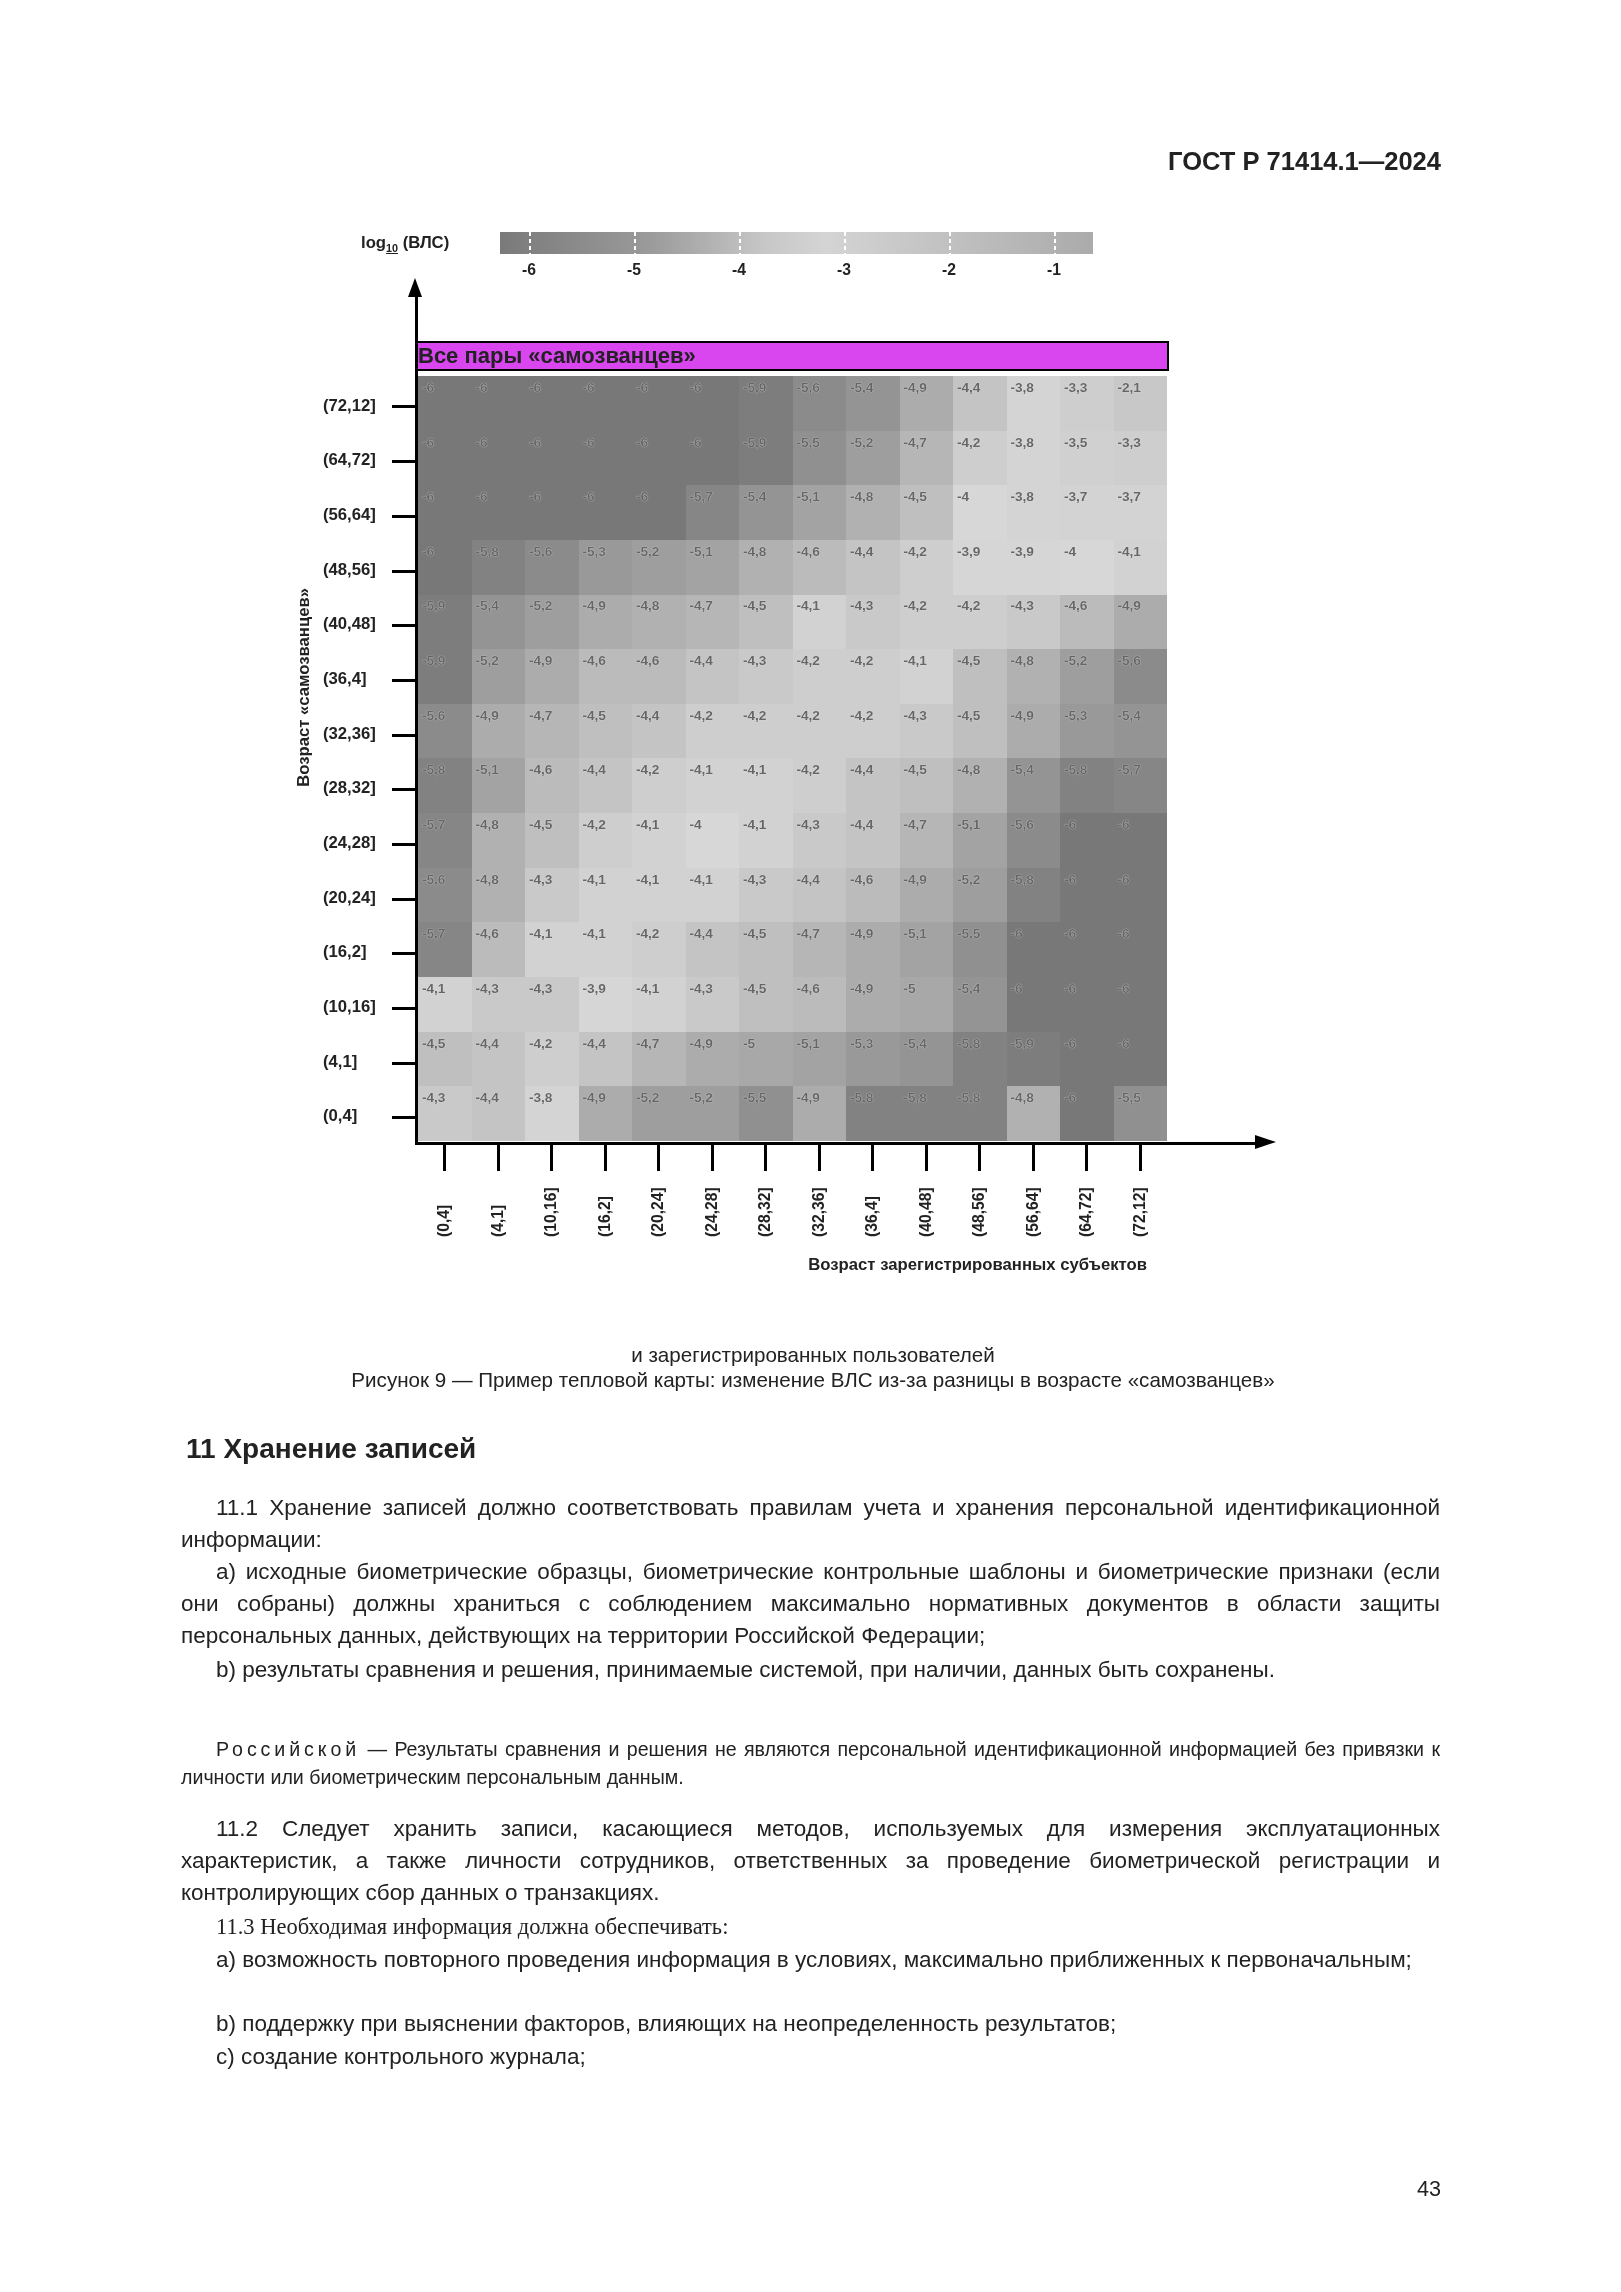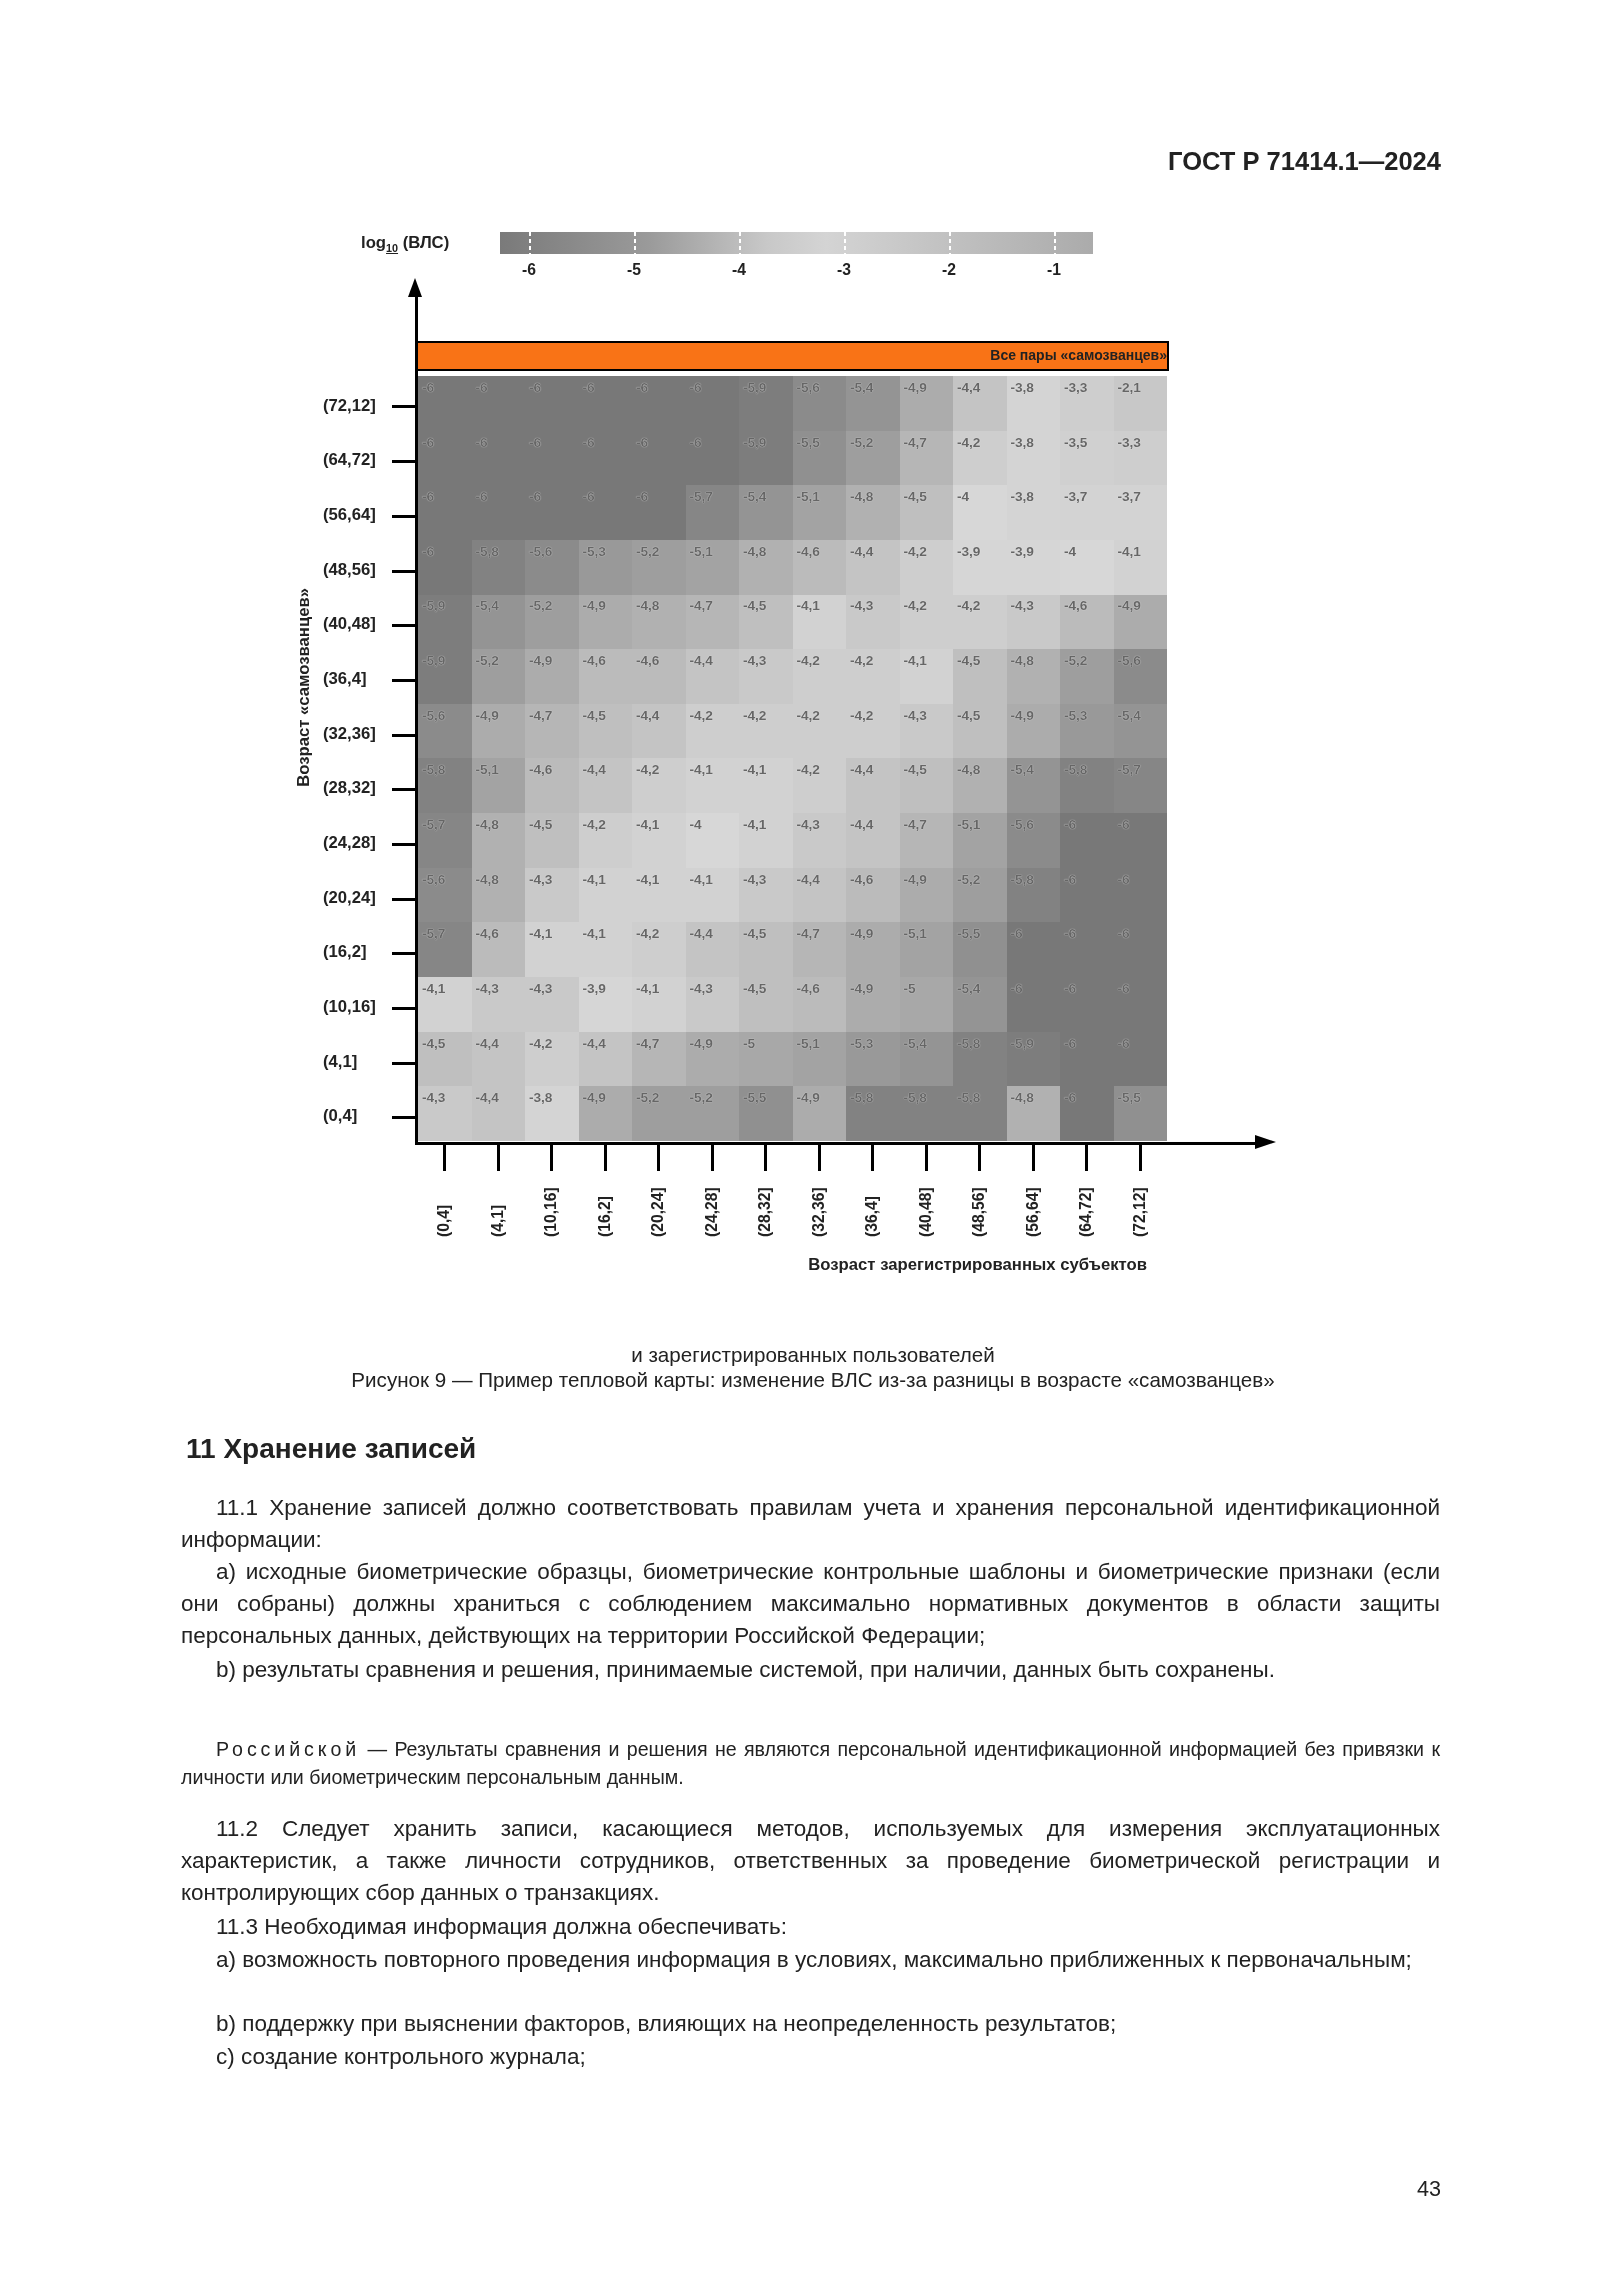--- a/index.html
+++ b/index.html
@@ -8,21 +8,21 @@
   #hdr{left:1078px;top:147px;width:363px;text-align:right;font-weight:bold;font-size:25.5px;}
   #cb-label{left:361px;top:233px;font-size:16.7px;font-weight:bold;}
   #cb-label sub{font-size:10.8px;text-decoration:underline;}
   #colorbar{left:500px;top:232px;width:593px;height:21.6px;background:linear-gradient(to right,#7a7a7a 0%,#9a9a9a 25%,#c8c8c8 45%,#d4d4d4 55%,#bdbdbd 80%,#ababab 100%);}
   .cb-tick{position:absolute;top:0;width:2px;height:21.6px;background:repeating-linear-gradient(to bottom,#fff 0 3.9px,transparent 3.9px 6.9px);}
   .cb-num{position:absolute;top:29px;font-size:15.7px;font-weight:bold;transform:translateX(-50%);}
   #yaxis{left:415px;top:286px;width:2.9px;height:858px;background:#000;}
   #yarrow{left:408px;top:278px;width:0;height:0;border-left:7.8px solid transparent;border-right:7.8px solid transparent;border-bottom:19.6px solid #000;}
   #xaxis{left:415px;top:1142px;width:843px;height:2.9px;background:#000;}
   #xarrow{left:1255px;top:1135px;width:0;height:0;border-top:7.8px solid transparent;border-bottom:7.8px solid transparent;border-left:21.6px solid #000;}
-  #banner{left:416px;top:341px;width:749px;height:25.5px;border:2.9px solid #000;background:#f97316;text-align:right;font-size:14px;font-weight:bold;line-height:25.5px;}
+  #banner{left:416px;top:341px;width:749px;height:25.5px;border:2.9px solid #000;background:#d946ef;text-align:left;font-size:22px;font-weight:bold;line-height:25.5px;}
   #grid{left:418px;top:376px;width:749px;height:765px;display:grid;grid-template-columns:repeat(14,1fr);grid-template-rows:repeat(14,1fr);}
   .cell{font-size:13.7px;font-weight:bold;color:#666;padding:3.9px 0 0 3.9px;box-sizing:border-box;text-shadow:0 0 1px #fff;}
   .ylab{position:absolute;left:323px;font-size:16.7px;font-weight:bold;}
   .ytick{position:absolute;left:392px;width:23.5px;height:2.9px;background:#000;}
   #ytitle{left:294px;top:588px;font-size:16.7px;font-weight:bold;transform-origin:left top;transform:rotate(-90deg) translate(-100%,0);white-space:nowrap;}
   .xtick{position:absolute;top:1145px;width:2.9px;height:25.5px;background:#000;}
   .xlab{position:absolute;top:1237px;font-size:15.7px;font-weight:bold;transform-origin:left top;transform:rotate(-90deg);white-space:nowrap;}
   #xtitle{left:765px;top:1255px;width:382px;text-align:right;font-size:16.7px;font-weight:bold;}
   .cap{left:176px;width:1274px;text-align:center;font-size:20.6px;}
   #heading{left:186px;top:1433px;font-size:28px;font-weight:bold;}
@@ -324,19 +324,19 @@
 <div class="abs cap" style="top:1368px;">Рисунок 9 — Пример тепловой карты: изменение ВЛС из-за разницы в возрасте «самозванцев»</div>
 <div class="abs cap" style="top:1343px;">и зарегистрированных пользователей</div>
 
 <div id="heading" class="abs">11 Хранение записей</div>
 
 <div class="abs p ind" style="top:1492px;">11.1 Хранение записей должно соответствовать правилам учета и хранения персональной идентификационной информации:</div>
 <div class="abs p ind" style="top:1556px;">а) исходные биометрические образцы, биометрические контрольные шаблоны и биометрические признаки (если они собраны) должны храниться с соблюдением максимально нормативных документов в области защиты персональных данных, действующих на территории Российской Федерации;</div>
 <div class="abs p ind" style="top:1654px;">b) результаты сравнения и решения, принимаемые системой, при наличии, данных быть сохранены.</div>
 <div class="abs p ind note" style="top:1735px;"><span class="spaced">Российской</span><span> — Результаты сравнения и решения не являются персональной идентификационной информацией без привязки к личности или биометрическим персональным данным.</span></div>
 <div class="abs p ind" style="top:1813px;">11.2 Следует хранить записи, касающиеся методов, используемых для измерения эксплуатационных характеристик, а также личности сотрудников, ответственных за проведение биометрической регистрации и контролирующих сбор данных о транзакциях.</div>
-<div class="abs p ind" style="top:1911px;">11.3 Необходимая информация должна обеспечивать:</div>
+<div class="abs p ind" style="top:1911px;font-family:Liberation Serif, serif;">11.3 Необходимая информация должна обеспечивать:</div>
 <div class="abs p ind" style="top:1944px;">а) возможность повторного проведения информация в условиях, максимально приближенных к первоначальным;</div>
 <div class="abs p ind" style="top:2008px;">b) поддержку при выяснении факторов, влияющих на неопределенность результатов;</div>
 <div class="abs p ind" style="top:2041px;">c) создание контрольного журнала;</div>
 
 <div id="pnum" class="abs">43</div>
 
 
 </body></html>

